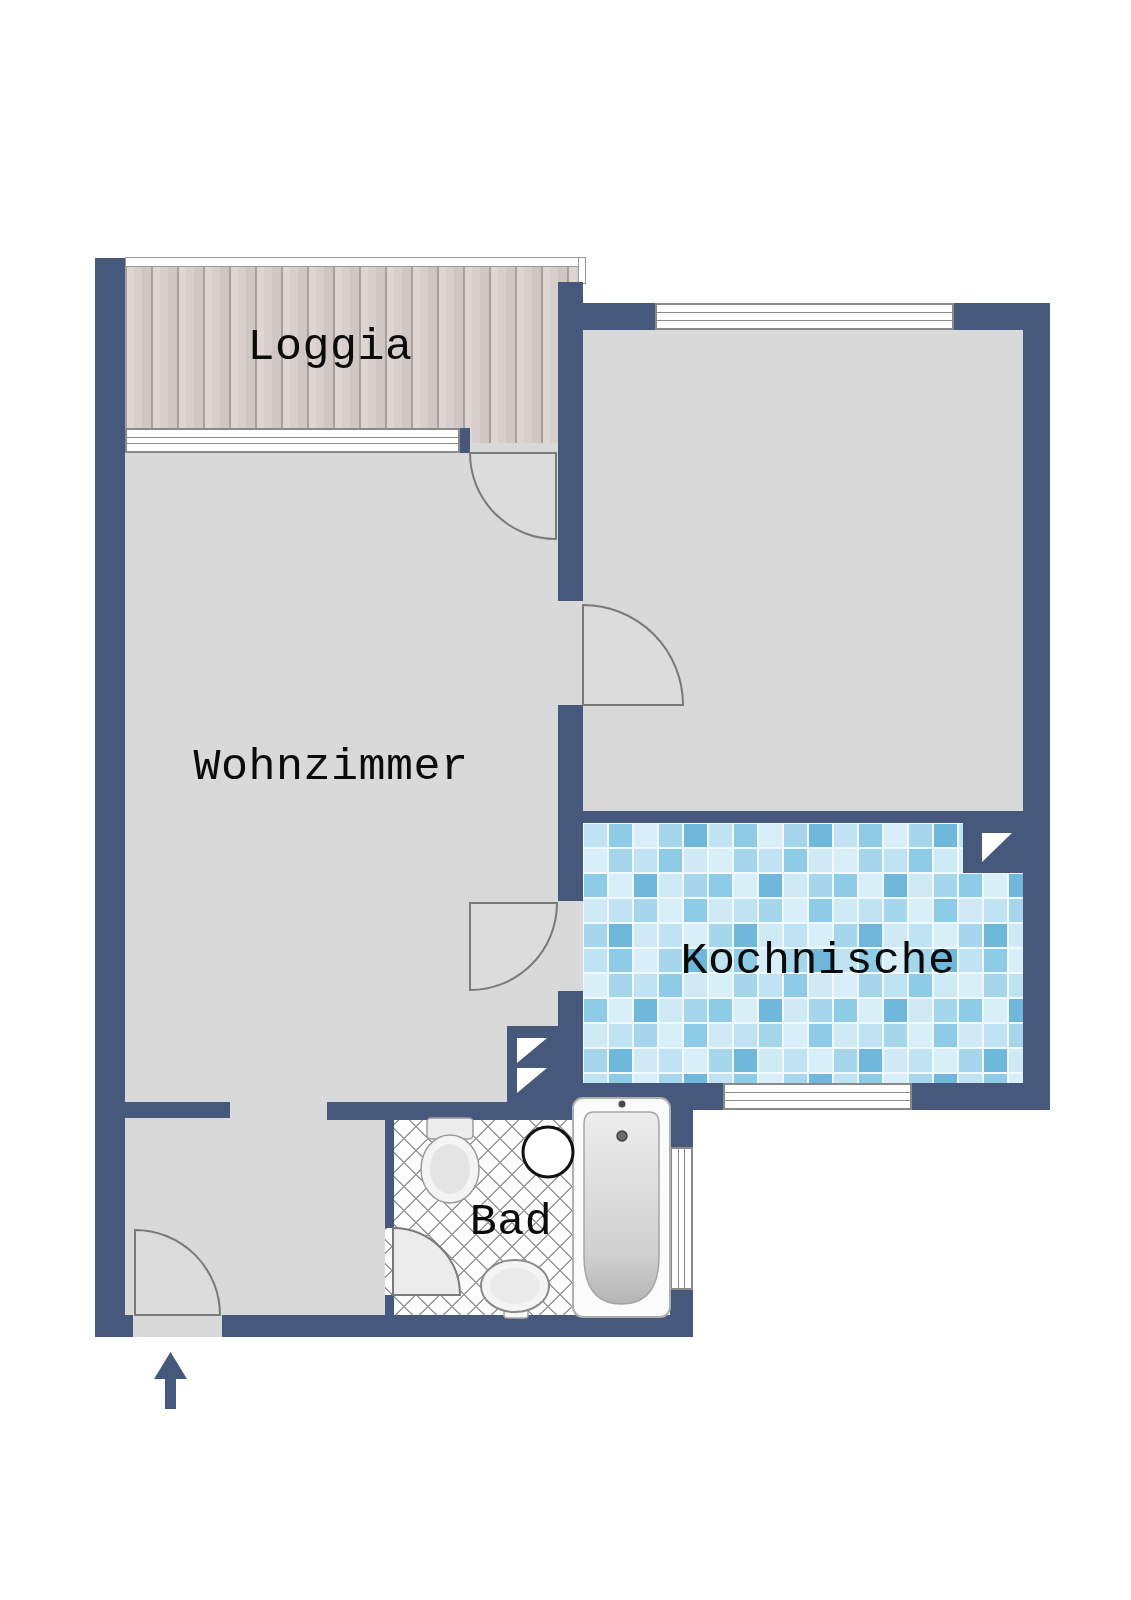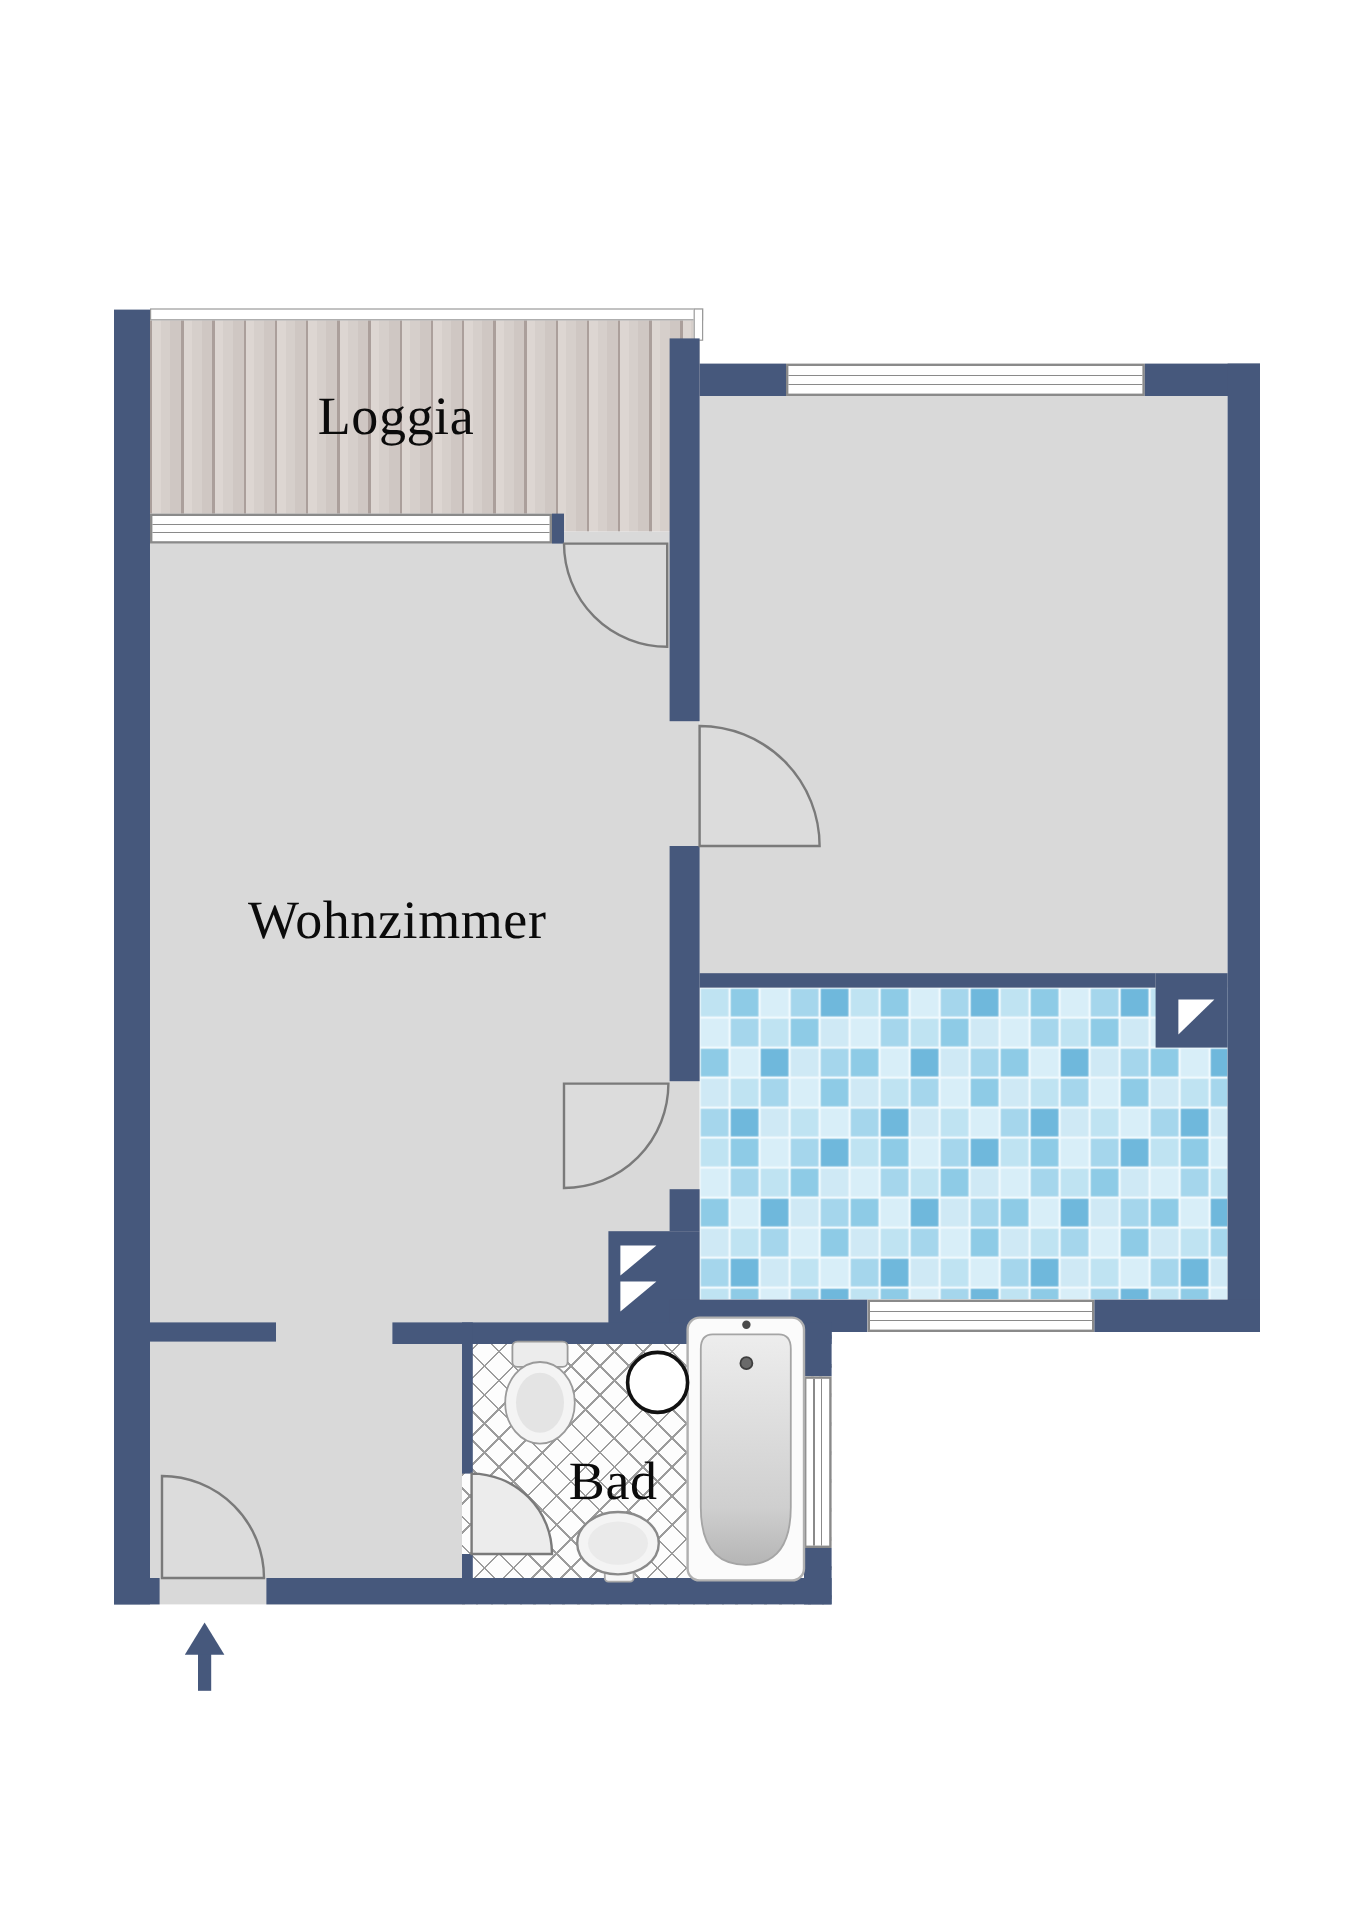--- a/index.html
+++ b/index.html
@@ -1,17 +1,17 @@
 <!DOCTYPE html>
 <html style="--wall: #46587c; --floor: #d9d9d9; --deck-seam: #ab9f9b; --deck-board: #d8d2ce; --tile-joint: #f0f9fd; --tile-light: #d8eef8; --tile-mid: #a5d6ec; --tile-dark: #6fb8dc; --label-color: #0b0b0b;"><head>
 <meta charset="utf-8">
 <style>
   html,body{margin:0;padding:0;background:#ffffff;}
   .canvas{position:relative;width:1103px;height:1600px;background:#fff;overflow:hidden;
-          font-family:Liberation Serif, serif;}
+          font-family:Liberation Mono, monospace;}
   .abs{position:absolute;}
   .wall{position:absolute;background:var(--wall,#46587c);}
   .floor-gray{position:absolute;background:var(--floor,#d9d9d9);}
   .deck{position:absolute;
     background:repeating-linear-gradient(90deg,
       #ab9f9b 0 2px, #ddd6d2 2px 9px, #d6cfcb 9px 17px, #cfc7c3 17px 26px);}
   .lattice{position:absolute;background:
       repeating-linear-gradient(45deg,  #9c9c9c 0 1.5px, transparent 1.5px 17px),
       repeating-linear-gradient(135deg, #9c9c9c 0 1.5px, transparent 1.5px 17px),
       #fdfdfd;}
@@ -158,15 +158,16 @@
     </g>
 
     <g fill="#46587c">
       <rect x="165" y="1376" width="11" height="33"></rect>
       <polygon points="154,1379 187,1379 170.5,1352"></polygon>
     </g>
   </svg>
 
   <div class="room-label" style="left:330px;top:347px;">Loggia</div>
   <div class="room-label" style="left:331px;top:767px;">Wohnzimmer</div>
-  <div class="room-label" style="left:511px;top:1222px;margin-top:12px;">Bad</div>
+  <div class="room-label" style="left:818px;top:961px;">Kochnische</div>
+  <div class="room-label" style="left:511px;top:1222px;">Bad</div>
 
 </div>
 
 </body></html>

